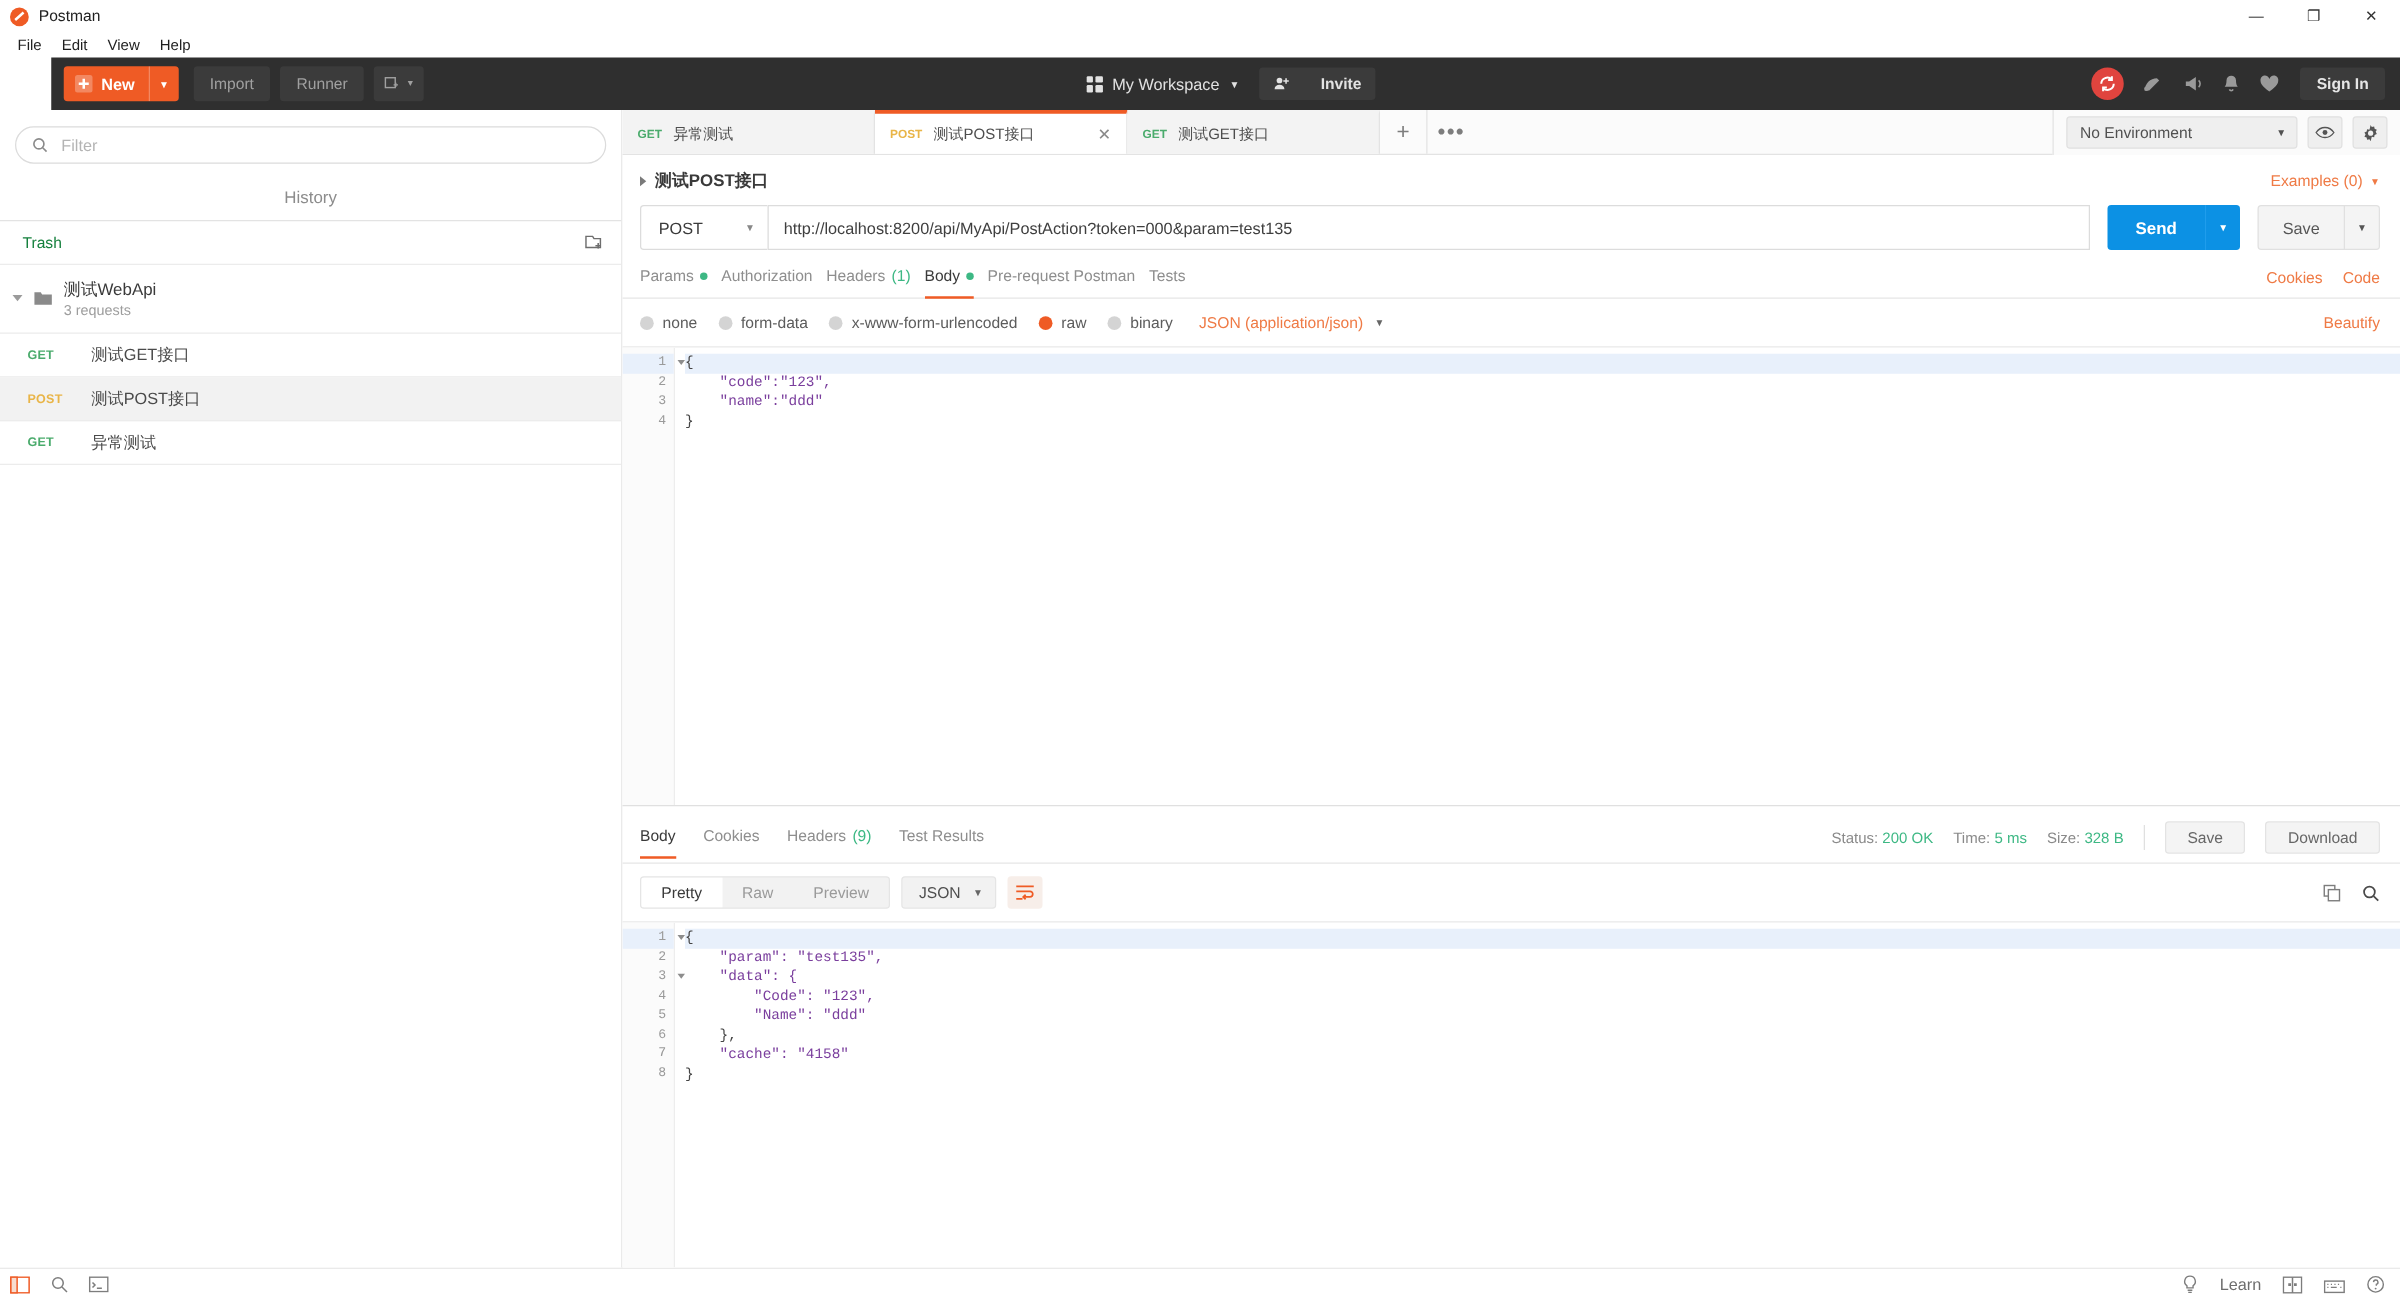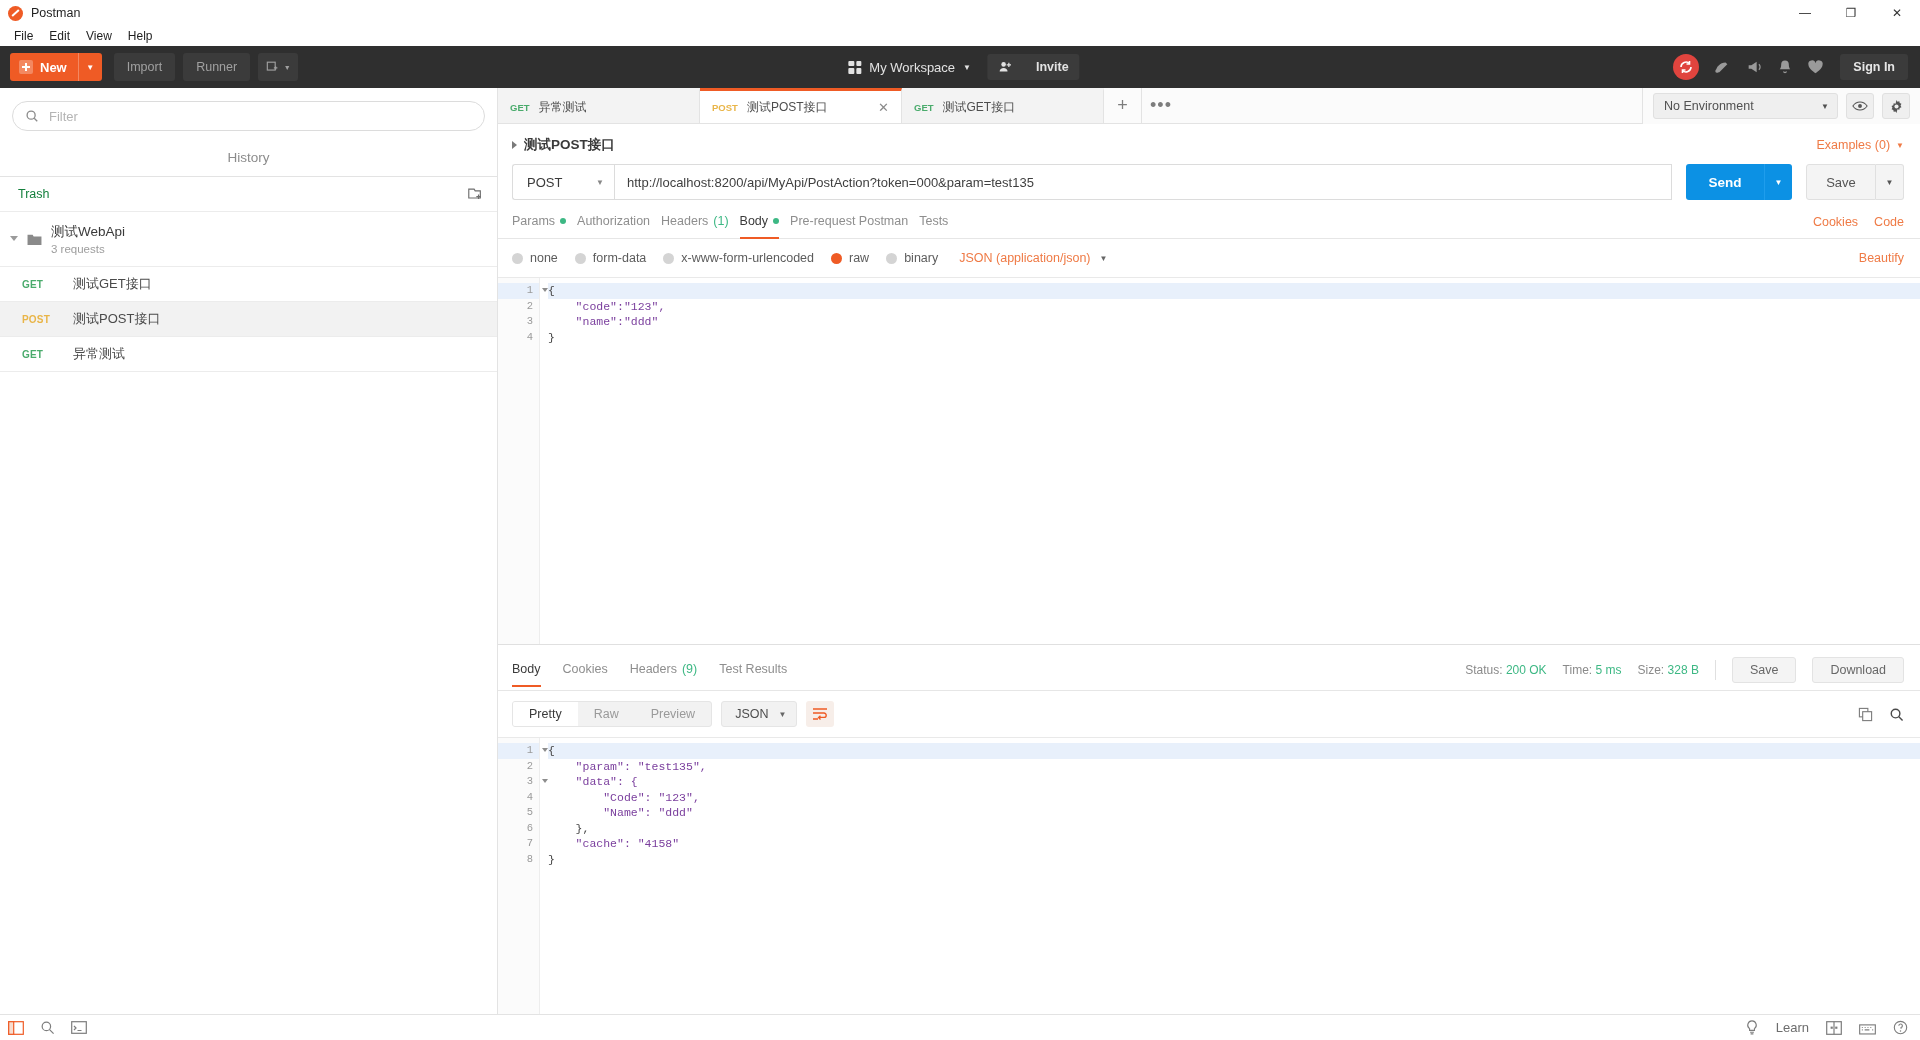--- a/index.html
+++ b/index.html
@@ -34,21 +34,21 @@
   
   .menubar {
     height: 20px; background: #fff; display: flex; align-items: center;
     padding-left: 6px; gap: 0px;
   }
   .menu-item { font-size: 12px; color: #1f1f1f; padding: 2px 8px; line-height: 14px; }
 
   
   .toolbar {
     height: 42px; background: #2f2f2f; display: flex; align-items: center;
-    position: relative; padding: 0 10px;
+    position: relative; padding: 0 10px; margin-left: 41px;
   }
   .btn-new {
     display: flex; align-items: center; height: 28px; background: #ef5b25;
     border-radius: 3px; overflow: hidden; margin-right: 12px; cursor: pointer;
   }
   .btn-new-main {
     display: flex; align-items: center; gap: 7px; padding: 0 11px 0 9px;
     height: 28px; color: #fff; font-size: 13px; font-weight: bold;
   }
   .plus-box {

